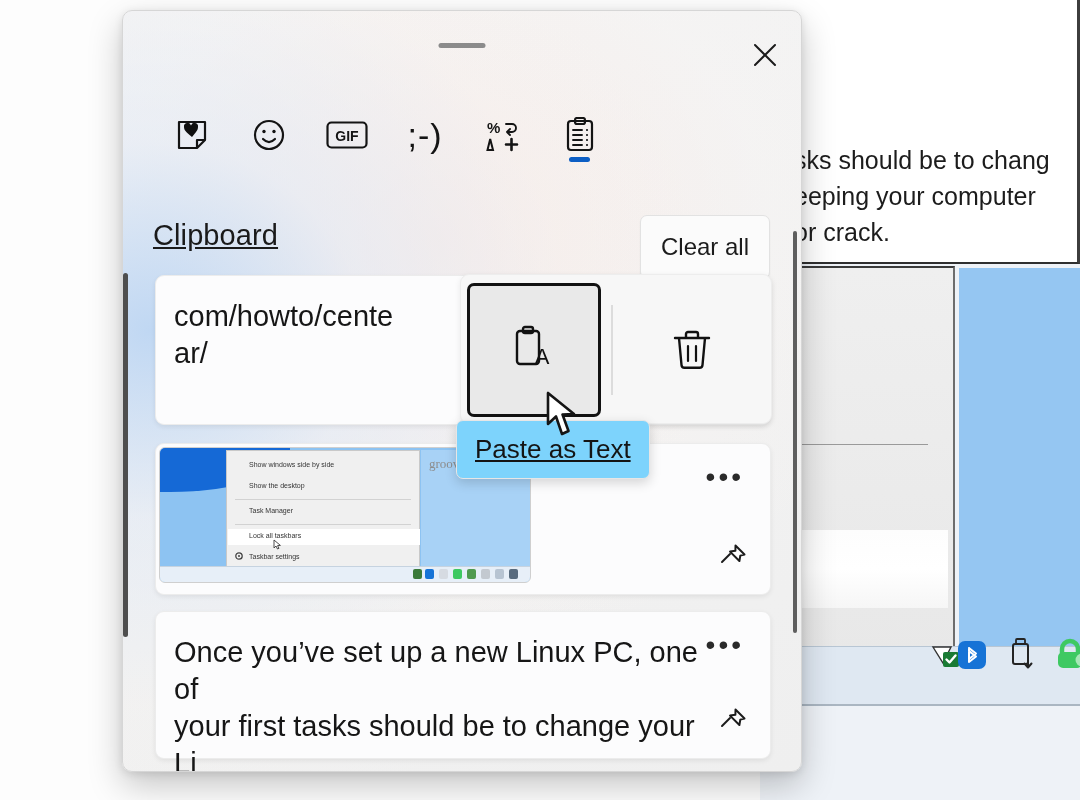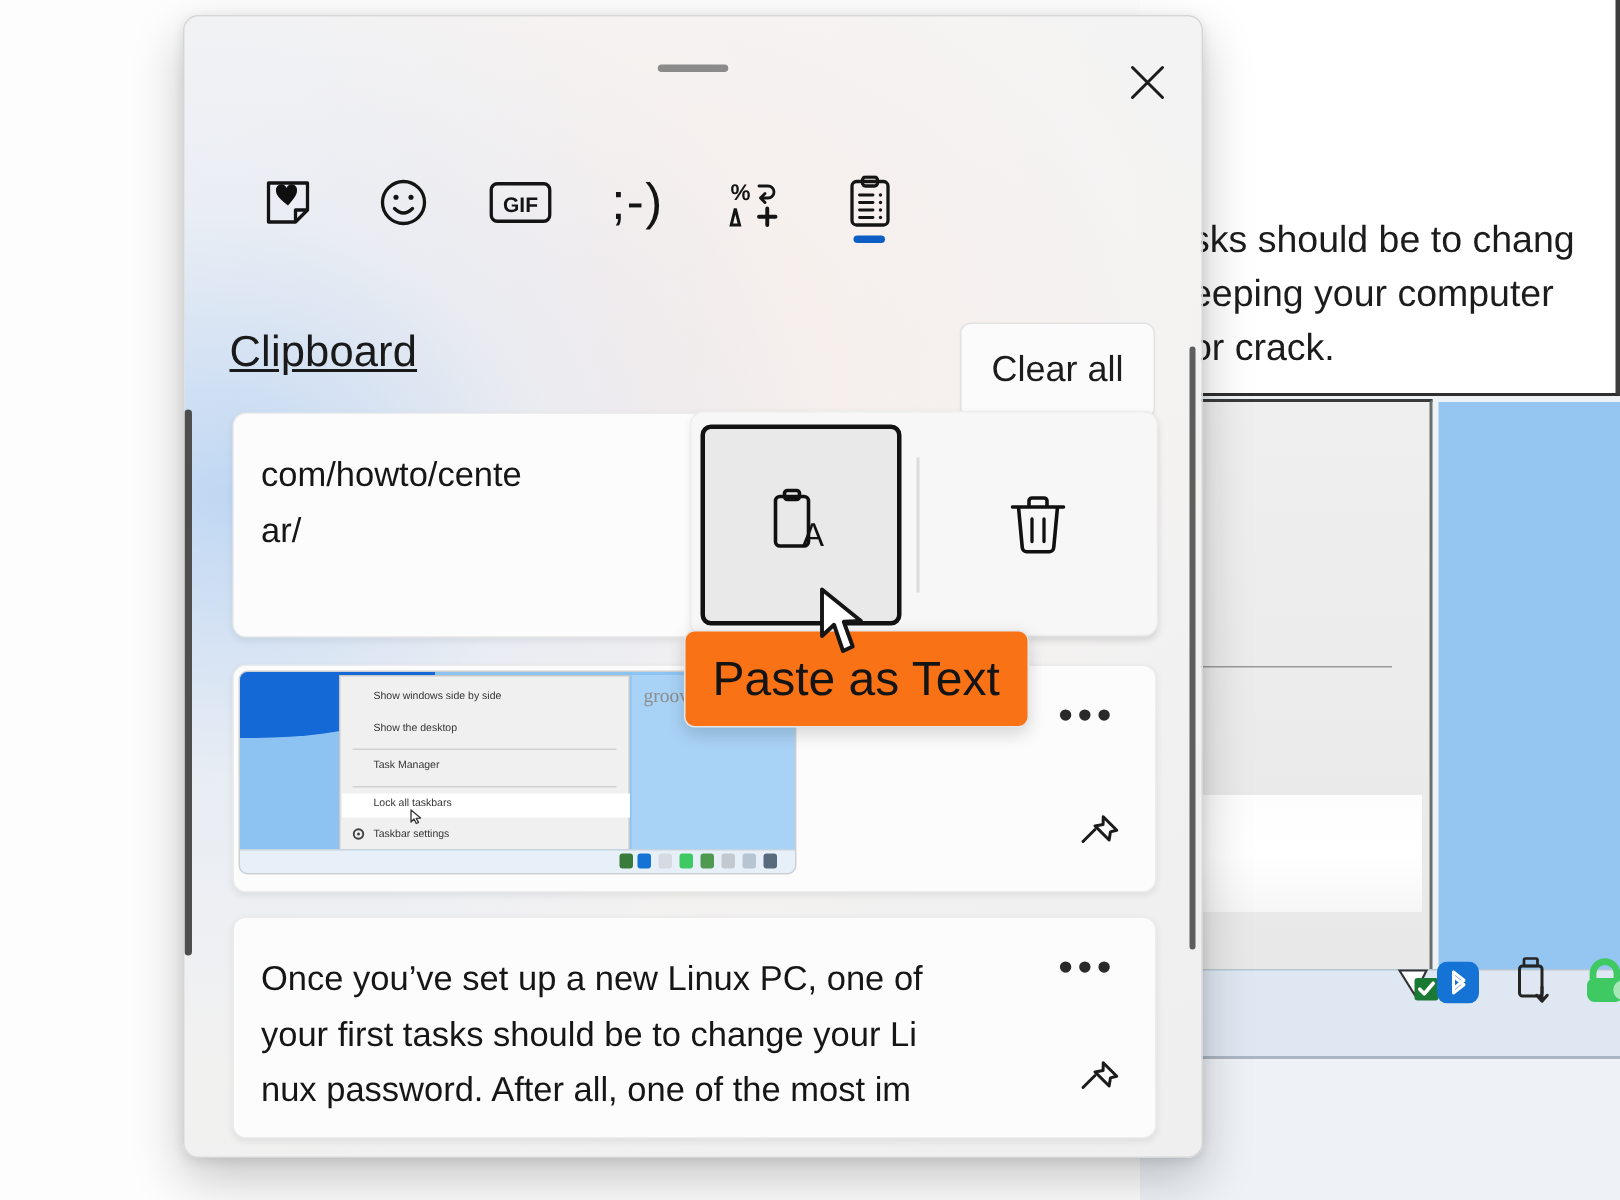--- a/index.html
+++ b/index.html
@@ -118,21 +118,21 @@
   }
 
   
   .card {
     position: absolute; left: 32px; width: 616px;
     background: #fcfcfd; border: 1px solid #ececec; border-radius: 9px;
     box-shadow: 0 2px 5px rgba(0,0,0,0.07);
   }
   .card-text {
     position: absolute; left: 18px; top: 22px; width: 510px;
-    font-size: 23px; line-height: 37px; color: #161616;
+    font-size: 29px; line-height: 37px; color: #161616;
     white-space: pre-line; overflow: hidden;
   }
   .dots {
     position: absolute; right: 26px; top: 26px;
     letter-spacing: 3px; font-size: 28px; color: #2a2a2a; line-height: 14px;
     cursor: pointer; user-select: none;
   }
   .pin {
     position: absolute; right: 22px; bottom: 18px; cursor: pointer;
     color: #1b1b1b;
@@ -151,23 +151,24 @@
   }
   .act-btn.focused {
     background: #e9e9e9; border: 3px solid #121212;
   }
   .act-divider {
     position: absolute; left: 150px; top: 30px; width: 2px; height: 90px;
     background: #dcdcdc;
   }
   .tooltip {
     position: absolute; left: 456px; top: 420px;
-    background: #f97316; border: 1px solid #e6e6e6; border-radius: 7px;
-    padding: 13px 18px; font-size: 32px; color: #141414;
+    background: #7dd3fc; border: 1px solid #e6e6e6; border-radius: 7px;
+    padding: 13px 18px; font-size: 26px; color: #141414;
     box-shadow: 0 4px 12px rgba(0,0,0,0.16);
+    text-decoration: underline;
   }
   .cursor-arrow { position: absolute; left: 546px; top: 391px; }
 
   
   .thumb {
     position: absolute; left: 3px; top: 3px; width: 372px; height: 136px;
     border: 1px solid #cfcfcf; border-radius: 6px; overflow: hidden;
     background: #ffffff;
   }
   .th-wall { position: absolute; inset: 0; background: #8dc3f2; }

